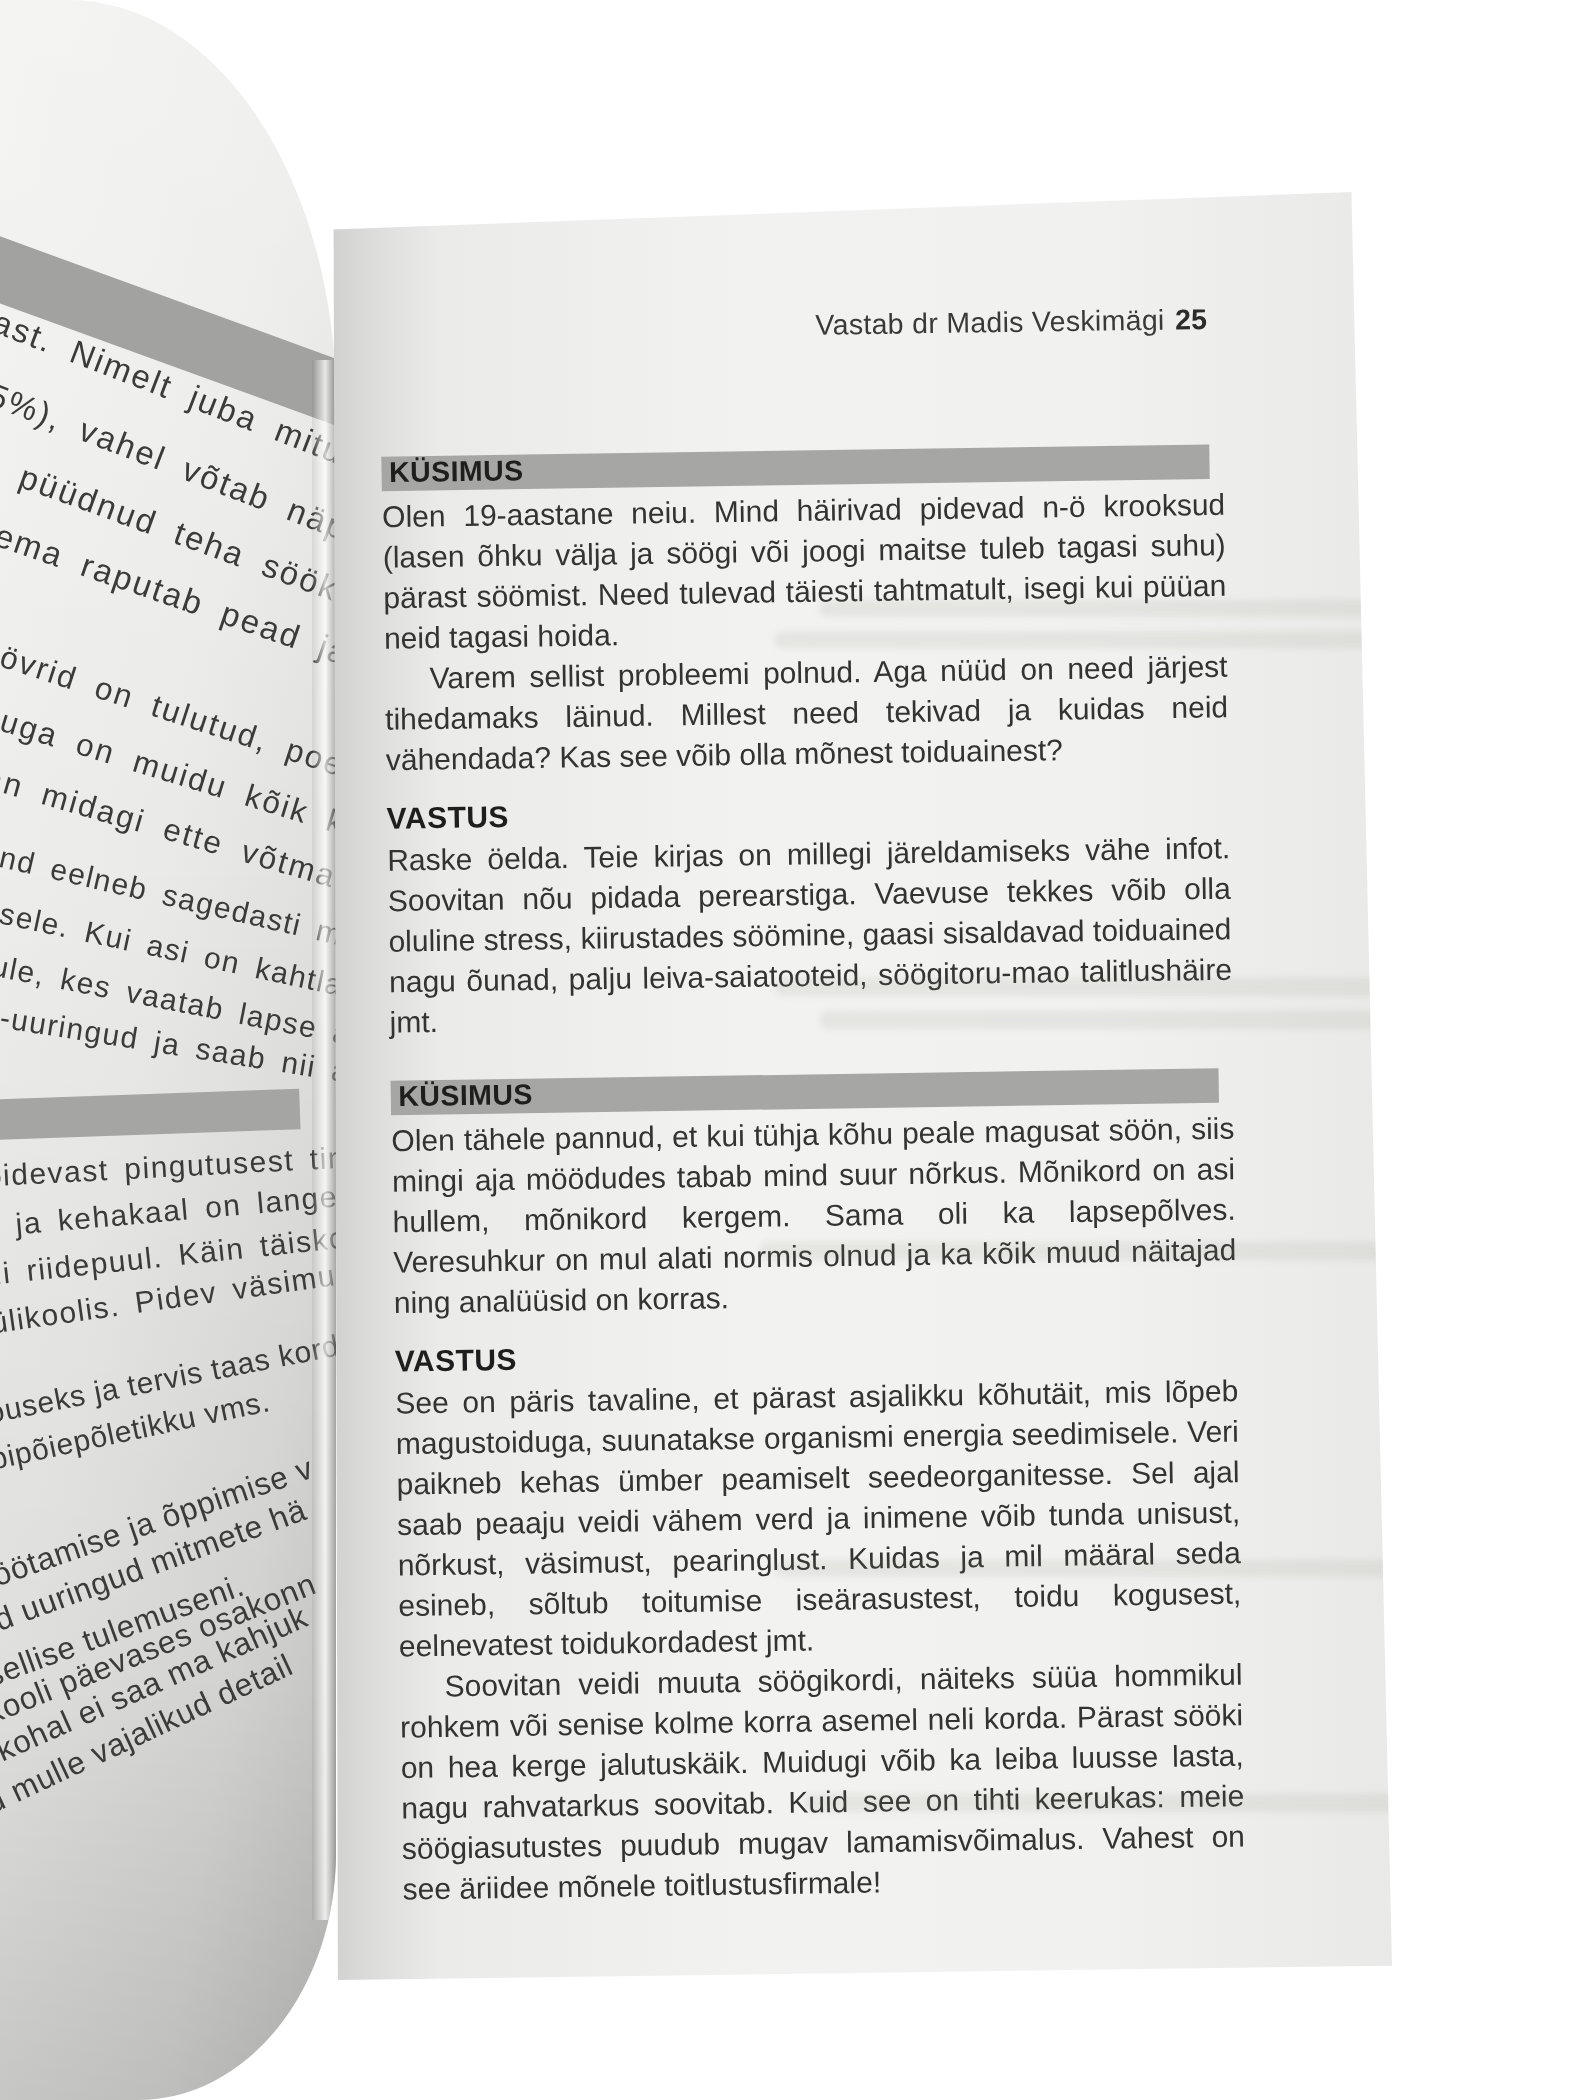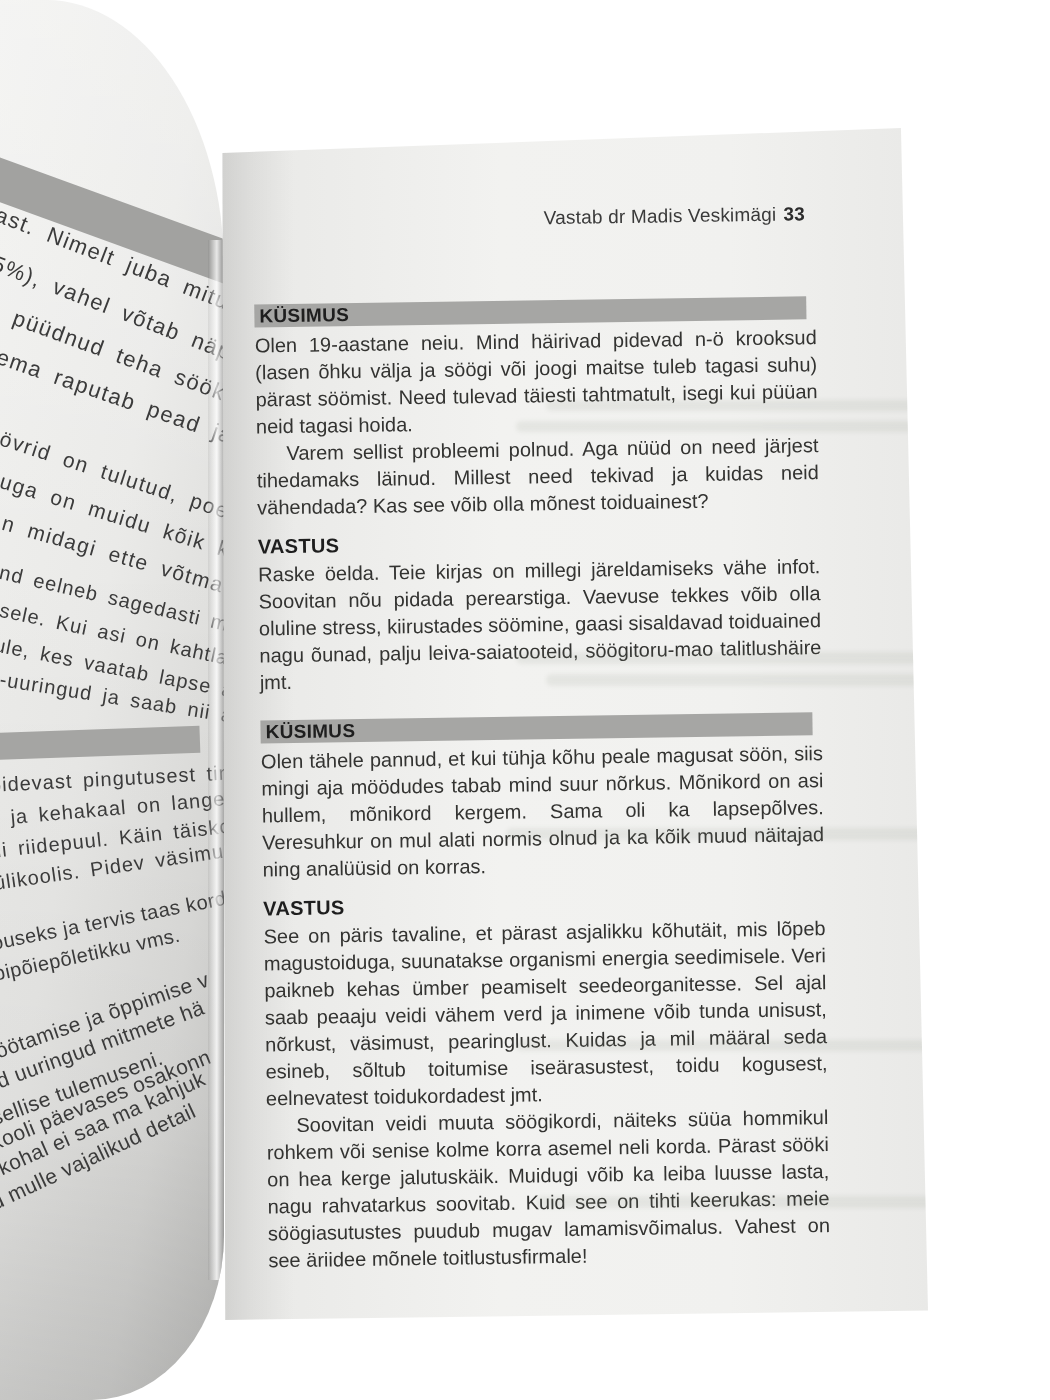--- a/index.html
+++ b/index.html
@@ -115,21 +115,21 @@
     <div class="bleed" style="top:524px;left:300px;width:480px;height:12px;"></div>
     <div class="bleed" style="top:546px;left:330px;width:440px;height:12px;"></div>
     <div class="bleed" style="top:700px;left:290px;width:480px;height:12px;"></div>
     <div class="bleed" style="top:912px;left:300px;width:460px;height:11px;"></div>
     <div class="bleed" style="top:1068px;left:320px;width:420px;height:12px;"></div>
 
     <div class="page-inner">
       <div class="text-col">
 
         <div class="page-header">
-          <span>Vastab dr Madis Veskimägi</span><b>33</b>
+          <span>Vastab dr Madis Veskimägi</span><b>25</b>
         </div>
 
         <div class="q-bar">
           <span class="q-label">KÜSIMUS</span>
         </div>
         <p class="body-p">Olen 19-aastane neiu. Mind häirivad pidevad n-ö krooksud (lasen õhku välja ja söögi või joogi maitse tuleb tagasi suhu) pärast söömist. Need tulevad täiesti tahtmatult, isegi kui püüan neid tagasi hoida.</p>
         <p class="body-p indent">Varem sellist probleemi polnud. Aga nüüd on need järjest tihedamaks läinud. Millest need tekivad ja kuidas neid vähendada? Kas see võib olla mõnest toiduainest?</p>
 
         <div class="a-label">VASTUS</div>
         <p class="body-p">Raske öelda. Teie kirjas on millegi järeldamiseks vähe infot. Soovitan nõu pidada perearstiga. Vaevuse tekkes võib olla oluline stress, kiirustades söömine, gaasi sisaldavad toiduained nagu õunad, palju leiva-saiatooteid, söögitoru-mao talitlushäire jmt.</p>

